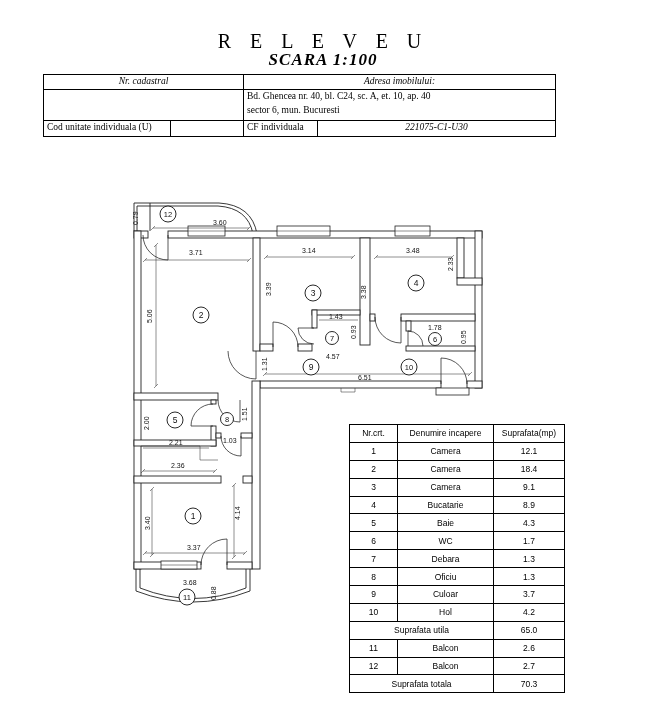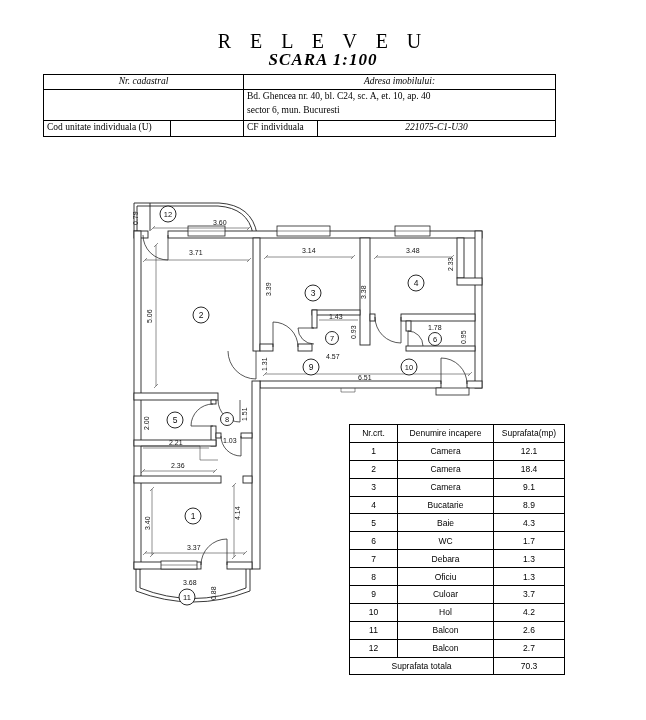--- a/index.html
+++ b/index.html
@@ -294,20 +294,24 @@
           <td>9</td>
           <td>Culoar</td>
           <td>3.7</td>
         </tr>
     <tr>
           <td>10</td>
           <td>Hol</td>
           <td>4.2</td>
         </tr>
     <tr>
+      <td colspan="2">Suprafata utila</td>
+      <td>65.0</td>
+    </tr>
+    <tr>
           <td>11</td>
           <td>Balcon</td>
           <td>2.6</td>
         </tr>
     <tr>
           <td>12</td>
           <td>Balcon</td>
           <td>2.7</td>
         </tr>
     <tr>

